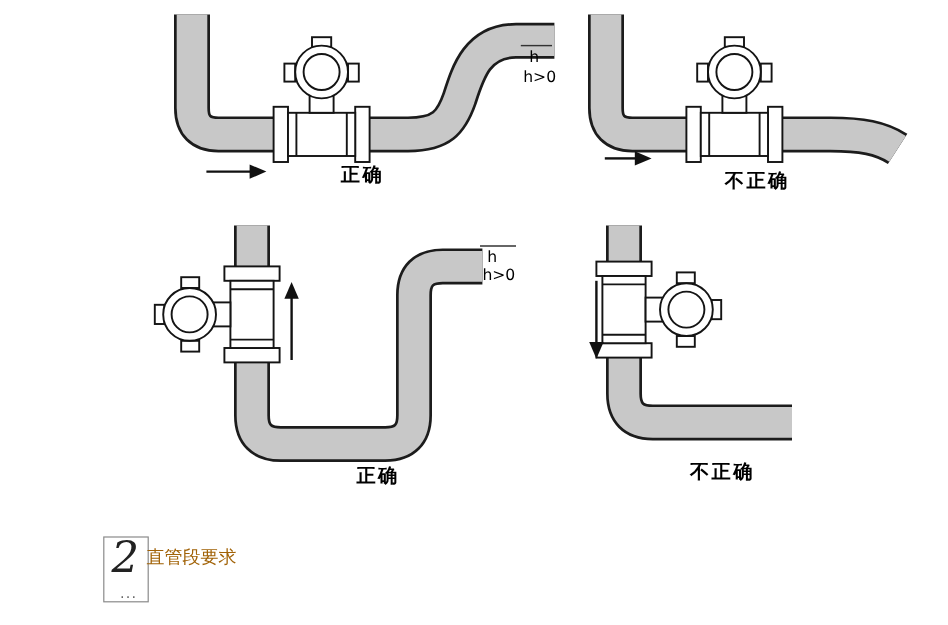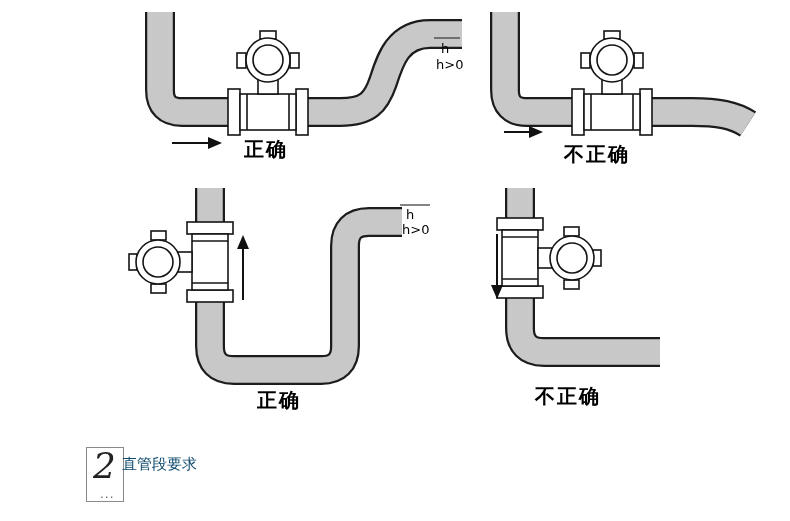--- a/index.html
+++ b/index.html
@@ -14,36 +14,36 @@
   
   .pipe-outer{fill:none;stroke:#1c1c1c;stroke-width:30;stroke-linejoin:round;}
   .pipe-inner{fill:none;stroke:#c8c8c8;stroke-width:25.5;stroke-linejoin:round;}
   
   .meter{fill:#ffffff;stroke:#141414;stroke-width:1.6;}
   .flow-arrow line{stroke:#111;stroke-width:2;}
   .flow-arrow polygon{fill:#111;stroke:none;}
   .dim{stroke:#333;stroke-width:1.2;}
   
   .label{position:absolute;color:#000;white-space:nowrap;}
-  .verdict{font-size:20px;font-weight:bold;letter-spacing:2px;}
+  .verdict{font-size:16px;font-weight:bold;letter-spacing:2px;margin-left:40px;}
   .hlabel{font-size:13px;font-weight:normal;}
   .badge-box{
     position:absolute;left:86px;top:447px;width:38px;height:55px;
     border:1px solid #8a8a8a;background:#fff;box-sizing:border-box;
   }
   .badge-number{
     position:absolute;left:6px;top:-4px;
     font-family:"DejaVu Serif","Liberation Serif",serif;
     font-style:italic;font-size:36px;color:#222;line-height:1.2;
   }
   .badge-ellipsis{
     position:absolute;left:13px;bottom:1px;
     font-size:12px;color:#666;letter-spacing:1px;line-height:1;
   }
-  .badge-title{left:122px;top:455px;font-size:15px;color:#0c4a6e;}
+  .badge-title{left:122px;top:455px;font-size:15px;color:#a16207;}
 </style>
 </head>
 <body>
 
 <div class="canvas">
 
   <svg width="790" height="521" viewBox="0 0 790 521">
     <defs>
       <g id="flowmeter">
         <rect x="-40" y="-23" width="12" height="46"></rect>

